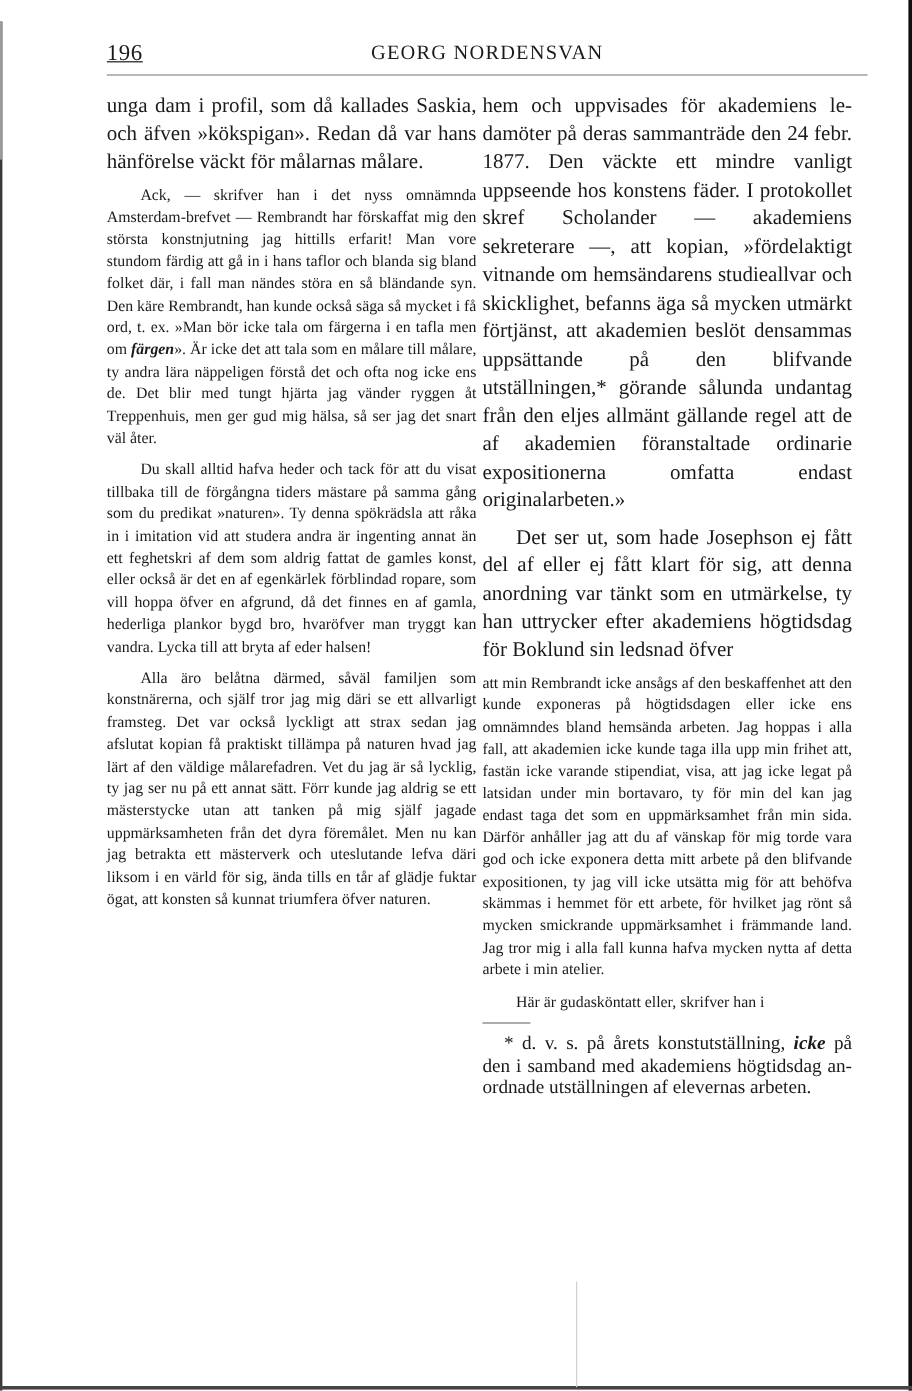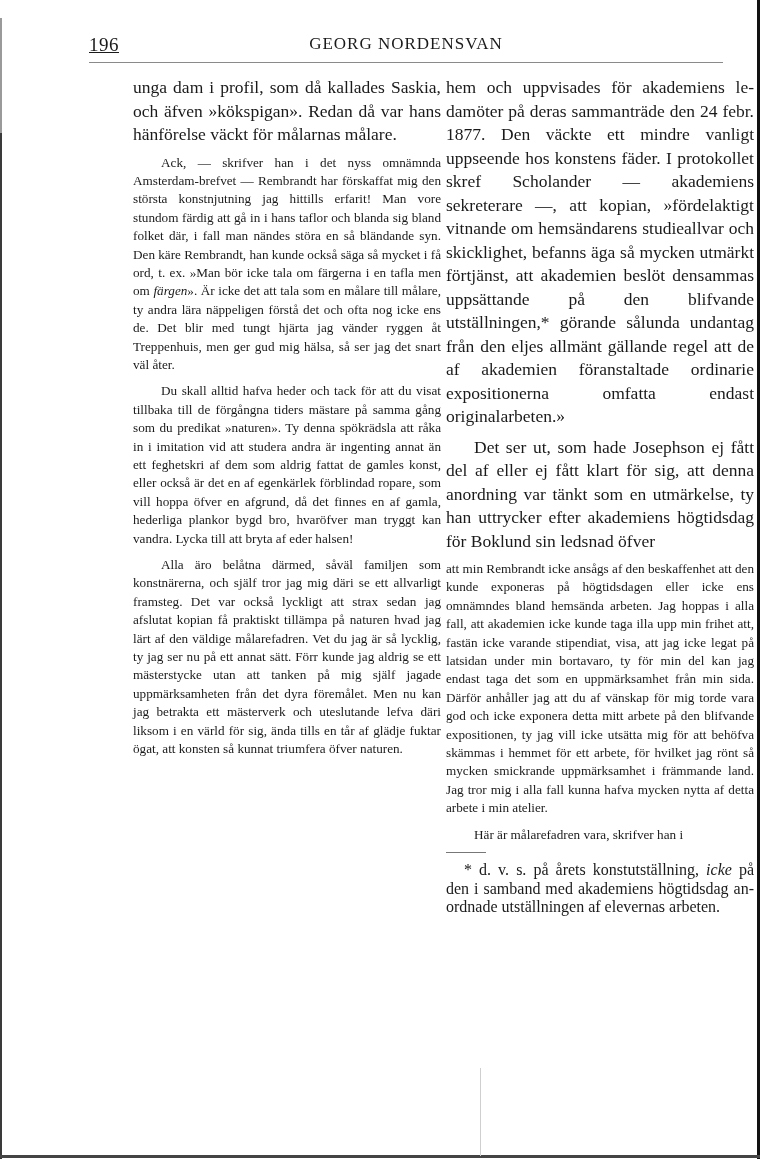--- a/index.html
+++ b/index.html
@@ -12,30 +12,30 @@
   .edge-left { position: absolute; left: 0; top: 18px; width: 2px; height: 1141px; background: #3a3a3a; }
   .edge-left-top { position: absolute; left: 0; top: 18px; width: 2px; height: 115px; background: #9a9a9a; }
   .edge-right { position: absolute; left: 757px; top: 0; width: 3px; height: 1159px; background: #111; }
   .edge-bottom { position: absolute; left: 0; top: 1155px; width: 760px; height: 3px; background: #444; }
 
   .running-head { position: absolute; top: 34px; left: 89px; width: 634px; height: 22px; }
   .page-number { position: absolute; left: 0; top: 0; font-size: 19px; letter-spacing: 0.5px; text-decoration: underline; }
   .running-title { position: absolute; left: 0; right: 0; top: 0; text-align: center; font-size: 17px; letter-spacing: 1px; }
   .head-rule { position: absolute; top: 62px; left: 89px; width: 634px; height: 1px; background: #8a8a8a; }
 
-  .column { position: absolute; top: 76px; text-align: justify; hyphens: manual; margin-left: 44px; }
+  .column { position: absolute; top: 76px; text-align: justify; hyphens: manual; }
   .col-left { left: 89px; width: 308px; }
   .col-right { left: 402px; width: 308px; }
 
   .p-large { font-size: 17.5px; line-height: 23.5px; margin: 0 0 7px 0; }
   .p-small { font-size: 13.2px; line-height: 18.4px; margin: 0 0 8px 0; }
   .indent { text-indent: 28px; }
   .indent-large { text-indent: 28px; }
   .noindent { text-indent: 0; }
-  em { font-style: italic; }
+  em { font-style: italic; font-weight: bold; }
 
   .fn-rule { width: 40px; height: 1px; background: #777; margin: 6px 0 8px 0; }
   .footnote { font-size: 16px; line-height: 18.5px; text-indent: 18px; margin: 0; }
 
   .gutter-line { position: absolute; left: 480px; top: 1068px; width: 1px; height: 88px; background: #cfcfcf; }
 </style>
 </head>
 <body>
 
 <div class="edge-left"></div>
@@ -53,18 +53,18 @@
   <p class="p-large noindent">unga dam i profil, som då kallades Saskia, och äfven »kökspigan». Redan då var hans hänförelse väckt för målar­nas målare.</p>
   <p class="p-small indent"><span>Ack, — skrifver han i det nyss omnämnda Amsterdam-brefvet — Rembrandt har förskaffat mig den största konstnjutning jag hittills erfa­rit! Man vore stundom färdig att gå in i hans taflor och blanda sig bland folket där, i fall man nändes störa en så bländande syn. Den käre Rembrandt, han kunde också säga så mycket i få ord, t. ex. »Man bör icke tala om färgerna i en tafla men om </span><em>färgen</em><span>». Är icke det att tala som en målare till målare, ty an­dra lära näppeligen förstå det och ofta nog icke ens de. Det blir med tungt hjärta jag vänder ryggen åt Treppenhuis, men ger gud mig hälsa, så ser jag det snart väl åter.</span></p>
   <p class="p-small indent">Du skall alltid hafva heder och tack för att du visat tillbaka till de förgångna tiders mästare på samma gång som du predikat »natu­ren». Ty denna spökrädsla att råka in i imi­tation vid att studera andra är ingenting an­nat än ett feghetskri af dem som aldrig fattat de gamles konst, eller också är det en af egen­kärlek förblindad ropare, som vill hoppa öfver en afgrund, då det finnes en af gamla, heder­liga plankor bygd bro, hvaröfver man tryggt kan vandra. Lycka till att bryta af eder halsen!</p>
   <p class="p-small indent">Alla äro belåtna därmed, såväl familjen som konstnärerna, och själf tror jag mig däri se ett allvarligt framsteg. Det var också lyckligt att strax sedan jag afslutat kopian få praktiskt tillämpa på naturen hvad jag lärt af den väl­dige målarefadren. Vet du jag är så lycklig, ty jag ser nu på ett annat sätt. Förr kunde jag aldrig se ett mästerstycke utan att tanken på mig själf jagade uppmärksamheten från det dyra föremålet. Men nu kan jag betrakta ett mästerverk och uteslutande lefva däri liksom i en värld för sig, ända tills en tår af glädje fuktar ögat, att konsten så kunnat triumfera öf­ver naturen.</p>
 </div>
 
 <div class="column col-right">
   <p class="p-large noindent">hem och uppvisades för akademiens le­damöter på deras sammanträde den 24 febr. 1877. Den väckte ett mindre van­ligt uppseende hos konstens fäder. I protokollet skref Scholander — akade­miens sekreterare —, att kopian, »för­delaktigt vitnande om hemsändarens stu­dieallvar och skicklighet, befanns äga så mycken utmärkt förtjänst, att akademien beslöt densammas uppsättande på den blifvande utställningen,* görande sålunda undantag från den eljes allmänt gällande regel att de af akademien föranstaltade ordinarie expositionerna omfatta endast originalarbeten.»</p>
   <p class="p-large indent-large">Det ser ut, som hade Josephson ej fått del af eller ej fått klart för sig, att denna anordning var tänkt som en ut­märkelse, ty han uttrycker efter akade­miens högtidsdag för Boklund sin leds­nad öfver</p>
   <p class="p-small noindent">att min Rembrandt icke ansågs af den be­skaffenhet att den kunde exponeras på högtids­dagen eller icke ens omnämndes bland hem­sända arbeten. Jag hoppas i alla fall, att aka­demien icke kunde taga illa upp min frihet att, fastän icke varande stipendiat, visa, att jag icke legat på latsidan under min bortavaro, ty för min del kan jag endast taga det som en upp­märksamhet från min sida. Därför anhåller jag att du af vänskap för mig torde vara god och icke exponera detta mitt arbete på den blifvande expositionen, ty jag vill icke utsätta mig för att behöfva skämmas i hemmet för ett ar­bete, för hvilket jag rönt så mycken smick­rande uppmärksamhet i främmande land. Jag tror mig i alla fall kunna hafva mycken nytta af detta arbete i min atelier.</p>
-  <p class="p-small indent">Här är målarefadren vara, skrifver han i</p>
+  <p class="p-small indent">Här är gudasköntatt eller, skrifver han i</p>
   <div class="fn-rule"></div>
   <p class="footnote"><span>* </span><span>d. v. s. på årets konstutställning, </span><em>icke</em><span> på den i samband med akademiens högtidsdag an­ordnade utställningen af elevernas arbeten.</span></p>
 </div>
 
 <div class="gutter-line"></div>
 
 </body></html>

